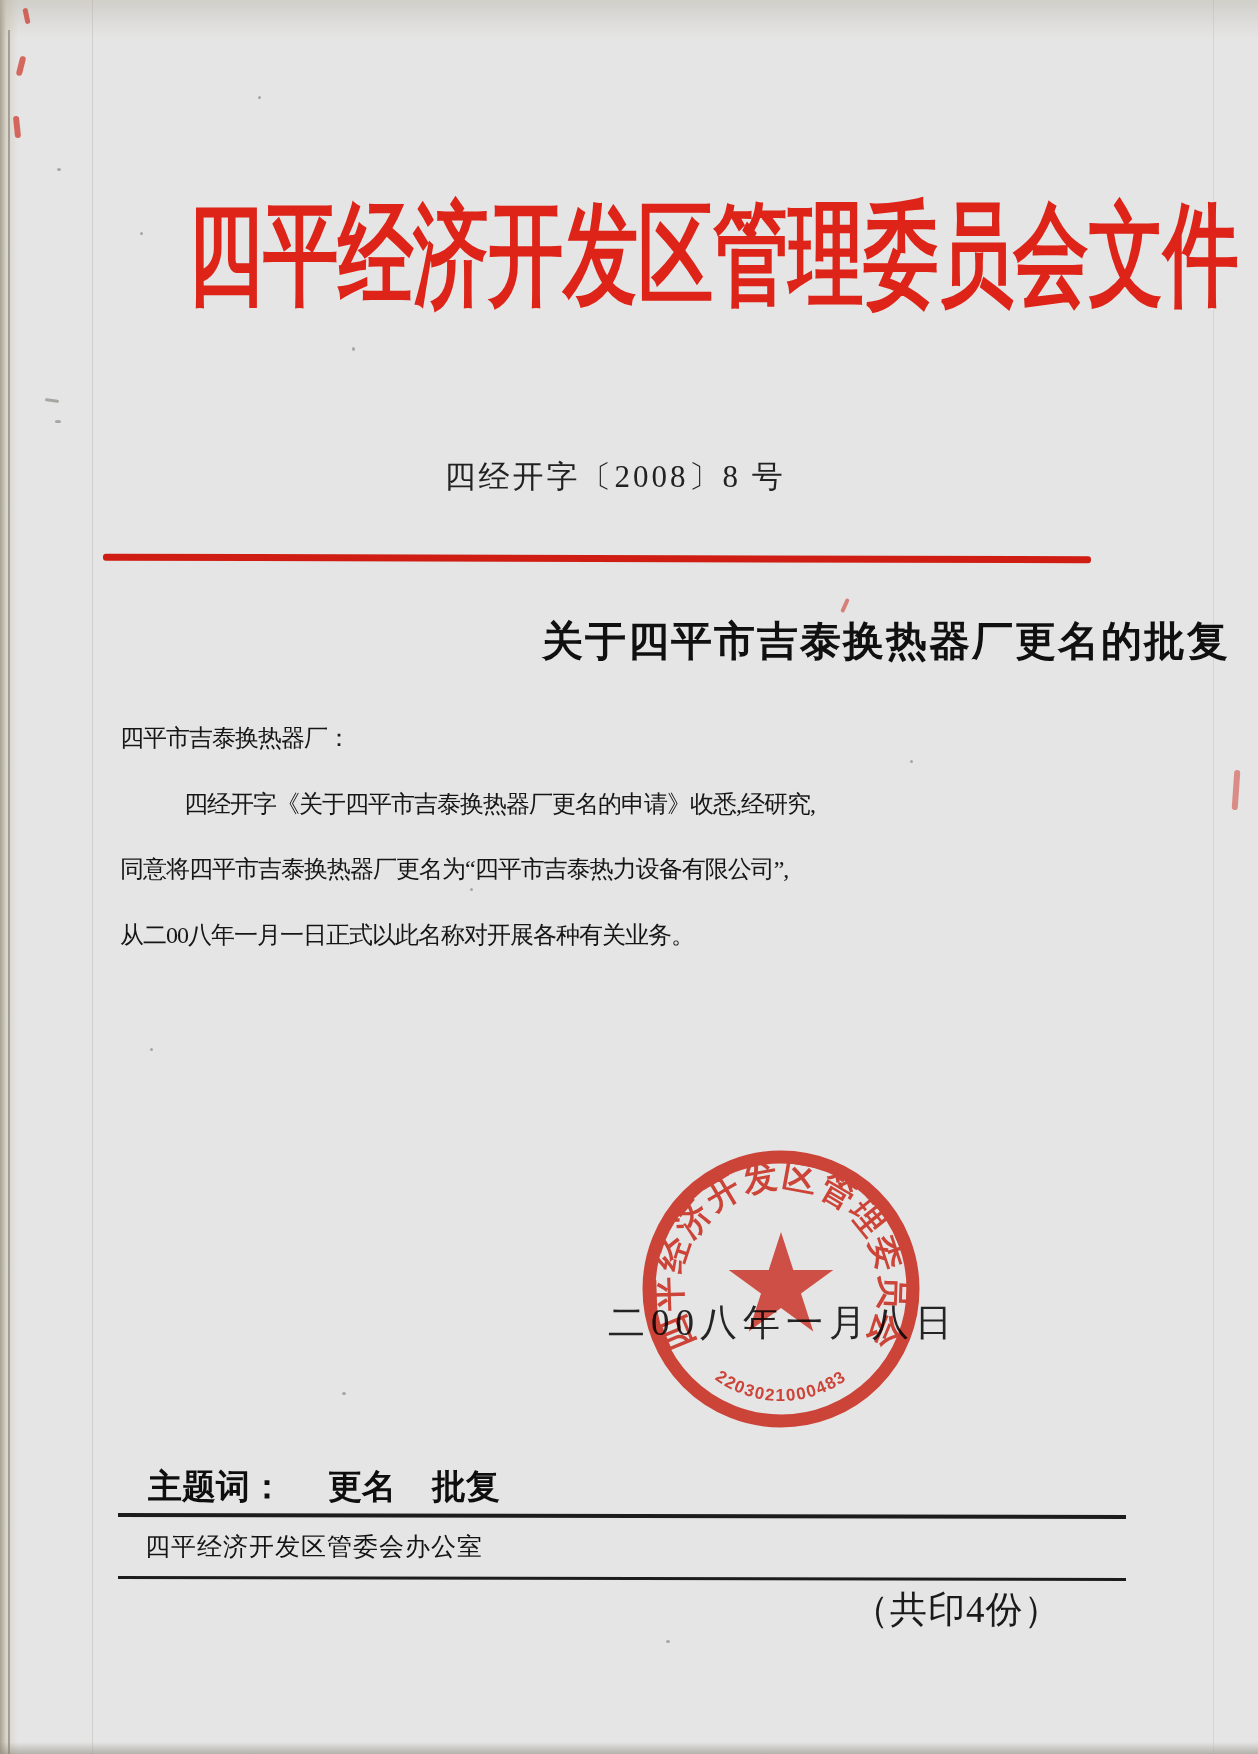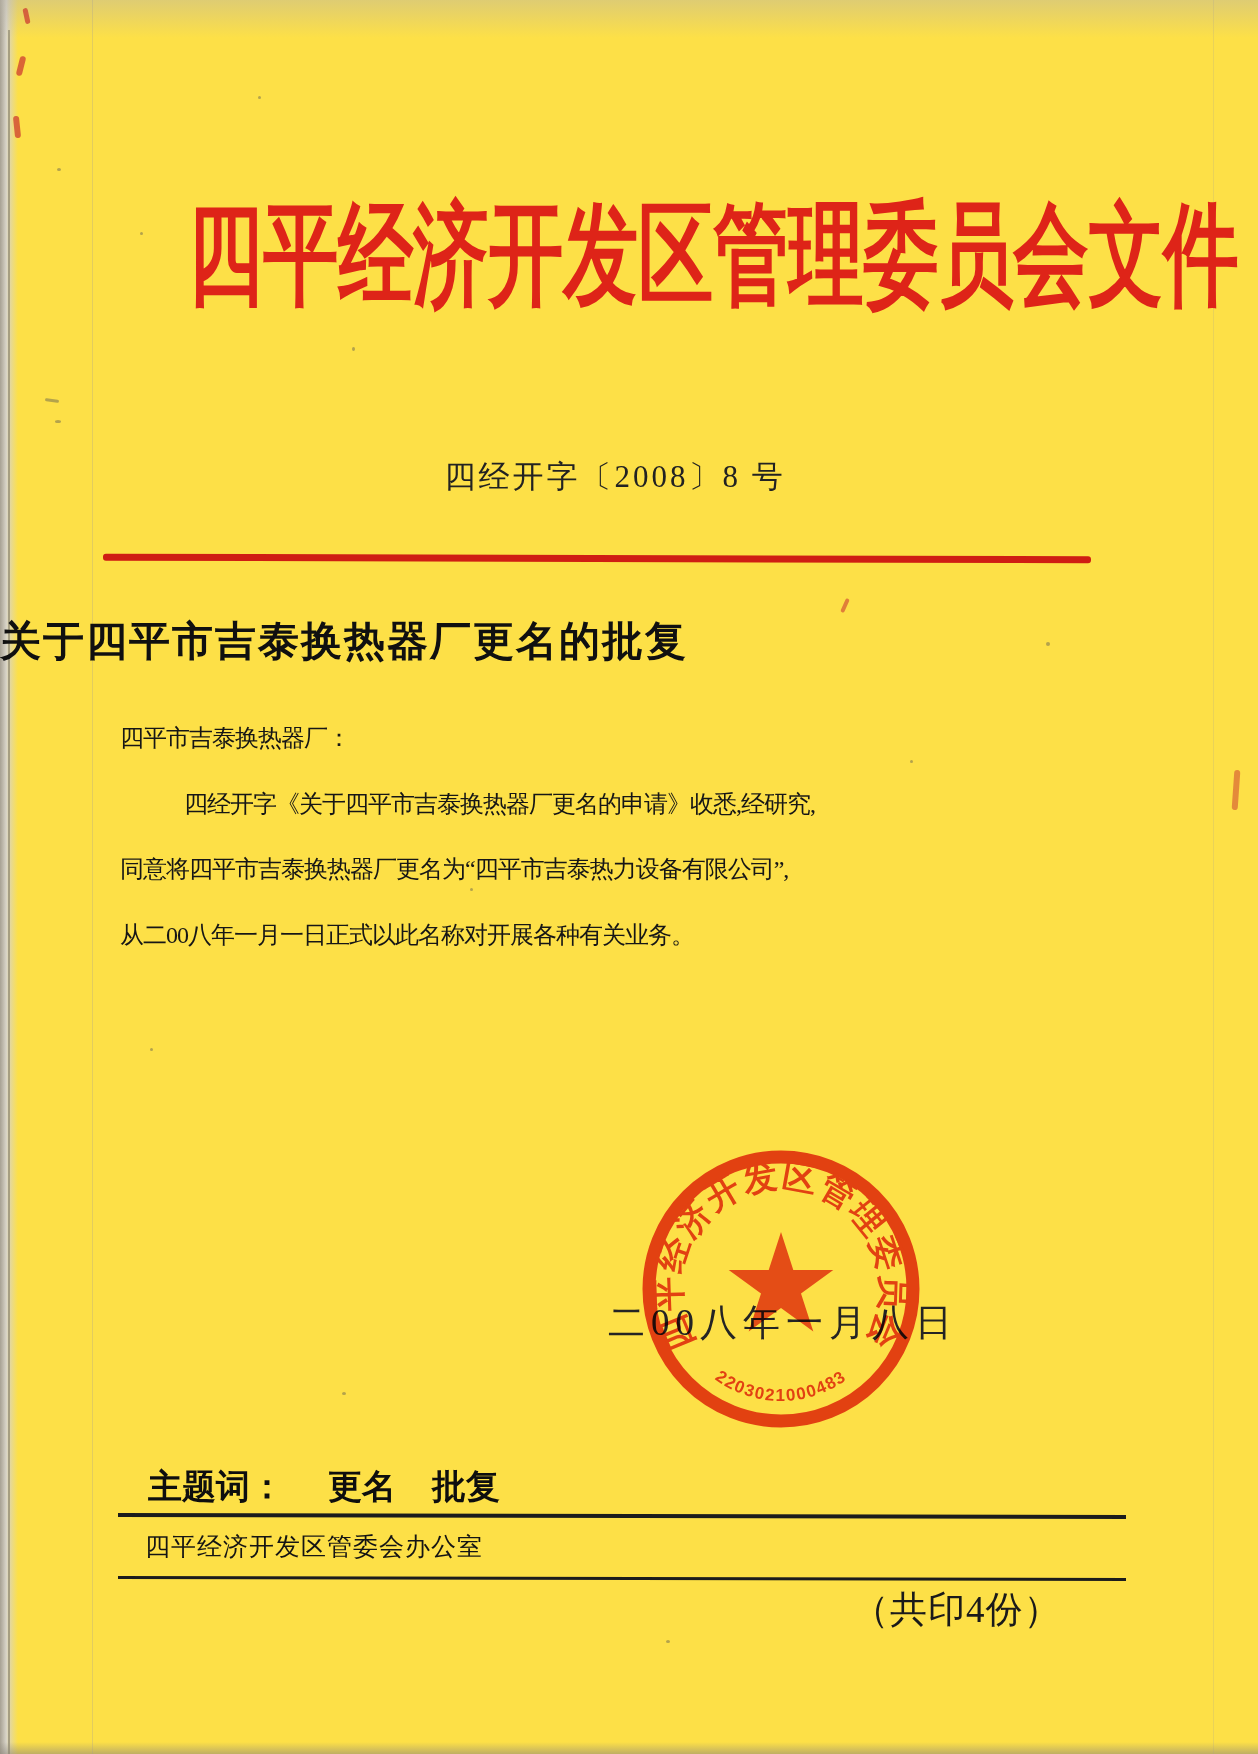--- a/index.html
+++ b/index.html
@@ -1,18 +1,18 @@
 <!DOCTYPE html>
 <html style="--header-red: #de2418; --rule-red: #cf1d13;"><head>
 <meta charset="utf-8">
 <style>
   html,body{margin:0;padding:0;background:#888;}
   .page{
     position:relative; width:1258px; height:1754px; overflow:hidden;
-    background:#fde047;
+    background:#e5e5e5;
     font-family:"Liberation Serif","DejaVu Serif",serif;
     color:#1b1b1b;
   }
   .abs{position:absolute;}
   .hei{font-family:"Liberation Sans","DejaVu Sans",sans-serif;font-weight:bold;}
   .song{font-family:"Liberation Serif","DejaVu Serif",serif;}
 
   
   .edge-left{left:0;top:0;width:18px;height:1754px;
     background:linear-gradient(to right,#a7a193,#d8d4c8 35%,rgba(246,244,238,0));}
@@ -38,21 +38,21 @@
   .doc-number{
     left:0; top:456px; width:1230px; text-align:center;
     font-size:31px; letter-spacing:3px; color:#222;
   }
   .red-rule{
     left:103px; top:555px; width:988px; height:7px;
     background:var(--rule-red,#cf1d13); border-radius:3px;
     transform:rotate(.15deg);
   }
   .doc-title{
-    left:0; top:614px; width:1230px; text-align:left;
+    left:0; top:614px; width:1230px; text-align:right;
     font-size:41px; letter-spacing:2px; color:#101010;
   }
 
   
   .body-text{left:120px; top:706px; width:980px; font-size:24px;
     line-height:65.5px; letter-spacing:-1px; color:#161616;}
   .body-line{white-space:nowrap;}
   .body-line.indent{text-indent:64px;}
 
   

